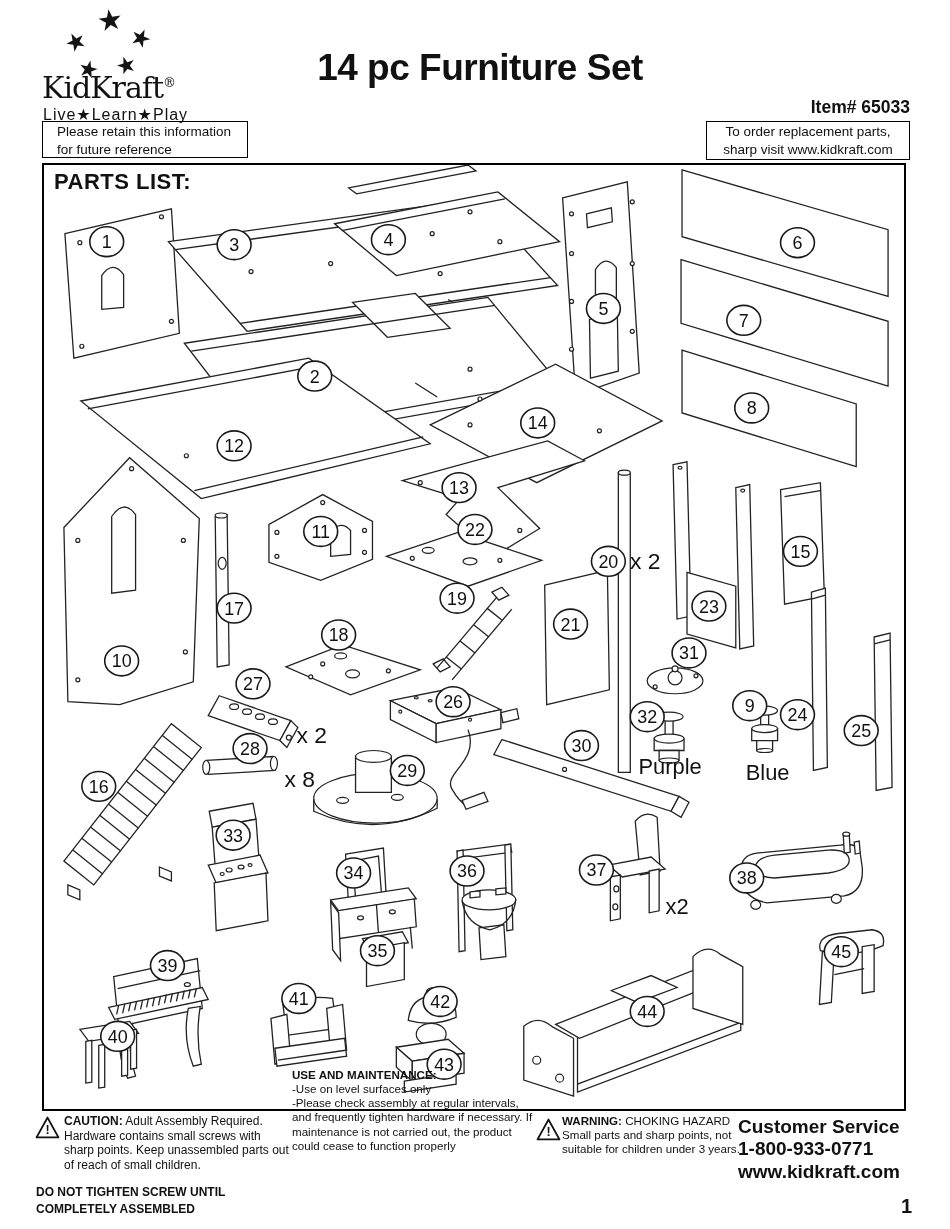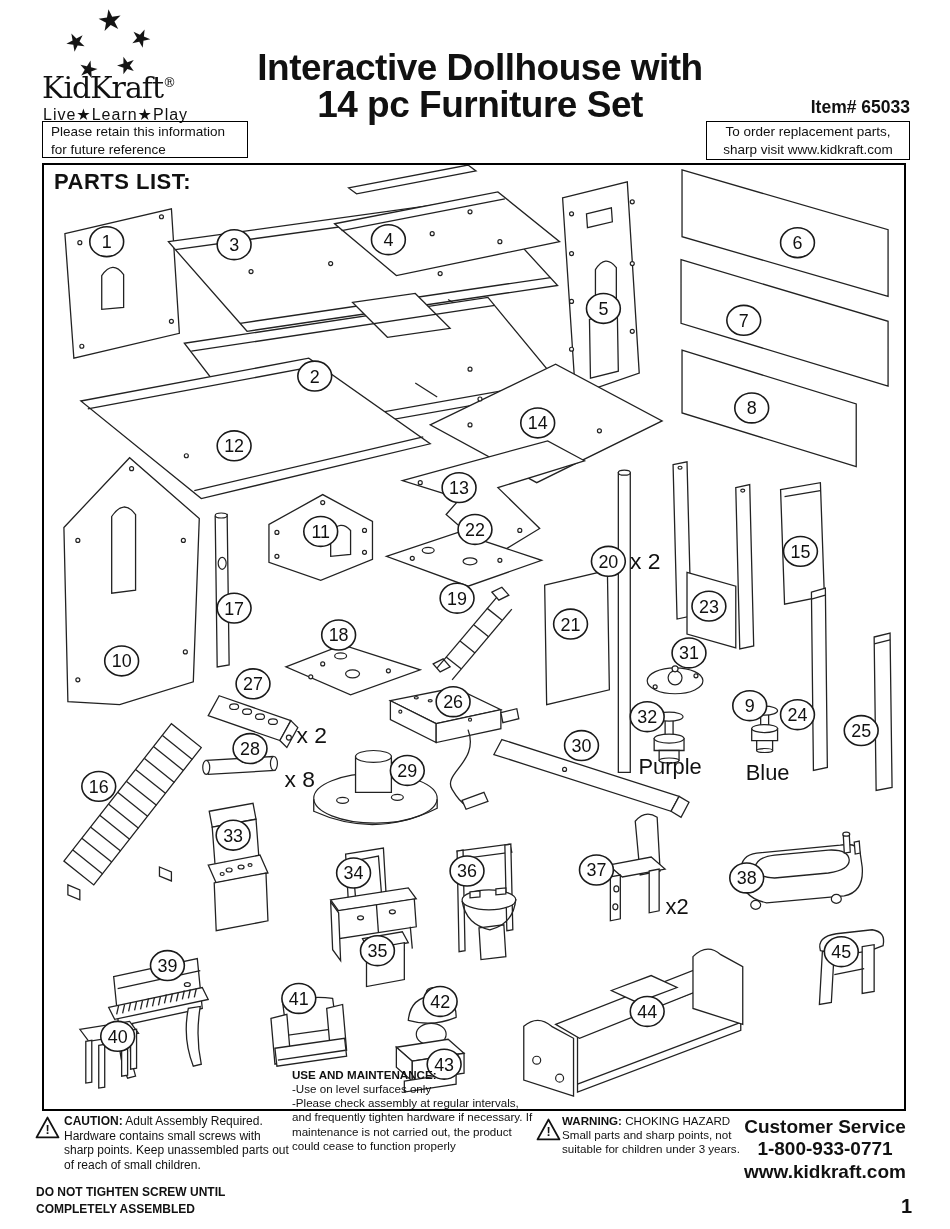--- a/index.html
+++ b/index.html
@@ -16,21 +16,21 @@
   .st5{left:74px;top:44px;font-size:23px;transform:rotate(-18deg);}
   .logo-word{position:absolute;left:0px;top:60px;font-family:"DejaVu Serif",serif;
              font-weight:400;font-size:30px;letter-spacing:-1px;white-space:nowrap;}
   .logo-word sup{font-size:13px;vertical-align:super;}
   .logo-tag{position:absolute;left:1px;top:95px;font-size:16px;letter-spacing:1px;white-space:nowrap;text-decoration:underline;}
   .title-block{position:absolute;left:165px;top:49px;width:630px;text-align:center;}
   .title-l{font-size:37px;font-weight:900;letter-spacing:-.5px;line-height:1.0;white-space:nowrap;}
   .subtitle{font-size:24px;font-weight:700;margin-top:6px;}
   .item-no{position:absolute;right:40px;top:97px;font-size:17.5px;font-weight:700;}
   .retain-box{position:absolute;left:42px;top:121px;width:206px;height:37px;border:1.5px solid #000;
-              font-size:13.5px;line-height:1.32;padding:1px 8px;box-sizing:border-box;}
+              font-size:13.5px;line-height:1.32;padding:1px 14px;box-sizing:border-box;}
   .replace-box{position:absolute;left:706px;top:121px;width:204px;height:39px;border:1.5px solid #000;
               font-size:13.5px;line-height:1.35;padding:1px 2px;box-sizing:border-box;text-align:center;}
   
   .parts-box{position:absolute;left:42px;top:163px;width:864px;height:948px;border:2px solid #000;
              box-sizing:border-box;}
   .parts-heading{position:absolute;left:10px;top:4px;font-size:22px;font-weight:700;letter-spacing:.5px;}
   #parts-svg{position:absolute;left:0;top:0;width:100%;height:100%;}
   #parts-svg polygon{fill:#fff;stroke:#222;stroke-width:1.3;}
   #parts-svg ellipse{fill:#fff;stroke:#222;stroke-width:1.2;}
   #parts-svg line{stroke:#222;stroke-width:1.3;}
@@ -42,21 +42,21 @@
   #parts-svg text.annot{text-anchor:middle;fill:#111;font-family:"Liberation Sans",sans-serif;}
   
   .tri-icon{position:absolute;width:25px;height:23px;}
   .tri-caution{left:35px;top:1116px;}
   .tri-warning{left:536px;top:1118px;}
   .caution-text{position:absolute;left:64px;top:1114px;width:225px;font-size:12px;line-height:1.22;}
   .b{font-weight:700;}
   .donot{position:absolute;left:36px;top:1184px;font-size:12px;font-weight:700;line-height:1.42;}
   .maint{position:absolute;left:292px;top:1068px;width:244px;font-size:11.6px;line-height:1.22;}
   .warn-text{position:absolute;left:562px;top:1114px;width:197px;font-size:11.6px;line-height:1.22;}
-  .cust{position:absolute;left:738px;top:1116px;width:174px;text-align:center;font-size:19px;
+  .cust{position:absolute;left:738px;top:1116px;width:174px;text-align:left;font-size:19px;
         font-weight:700;line-height:1.18;white-space:nowrap;}
   .page-num{position:absolute;right:38px;top:1195px;font-size:20px;font-weight:700;}
 </style>
 </head>
 <body>
 
 <div class="page">
 
   <div class="logo">
     <div class="logo-stars">
@@ -64,21 +64,20 @@
       <span class="st2">★</span>
       <span class="st3">★</span>
       <span class="st4">★</span>
       <span class="st5">★</span>
     </div>
     <div class="logo-word"><span>KidKraft</span><sup>®</sup></div>
     <div class="logo-tag">Live★Learn★Play</div>
   </div>
 
   <div class="title-block">
-    <div class="title-l">Interactive Dollhouse with</div>
     <div class="title-l">14 pc Furniture Set</div>
   </div>
 
   <div class="item-no">Item# 65033</div>
 
   <div class="retain-box">
     <div>Please retain this information</div>
     <div>for future reference</div>
   </div>
 

